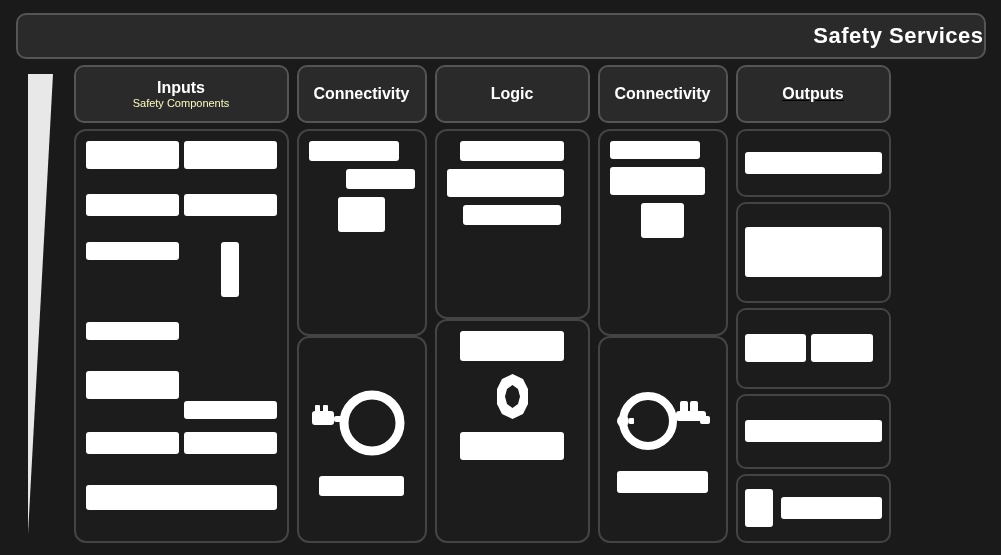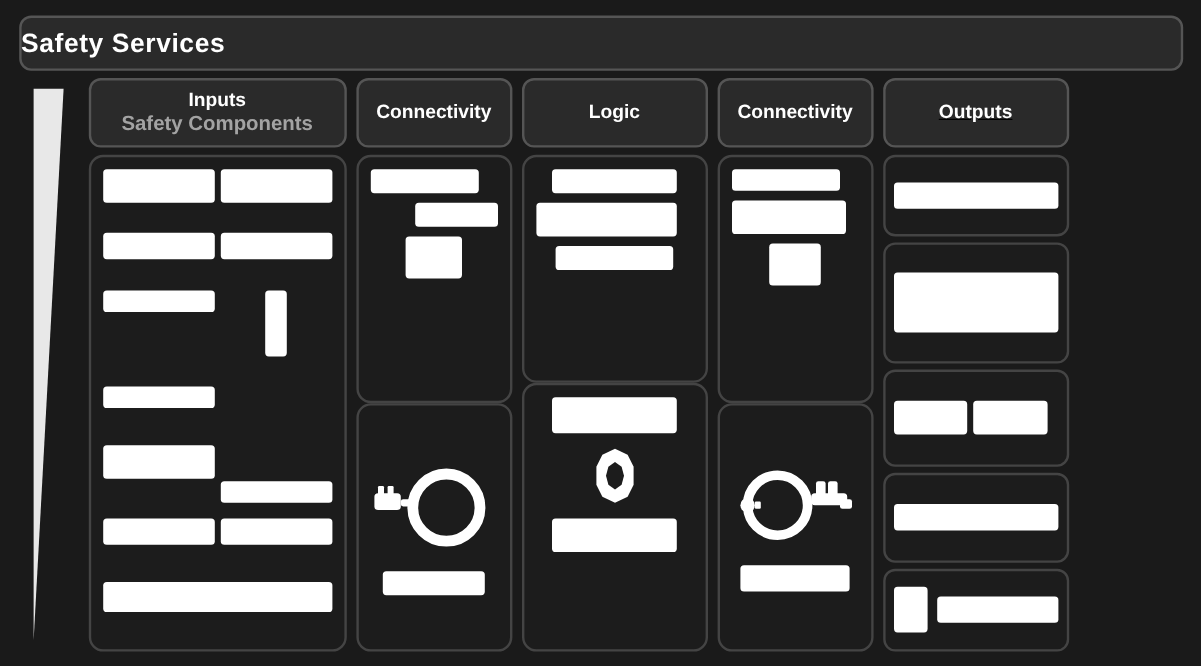--- a/index.html
+++ b/index.html
@@ -19,21 +19,21 @@
       display: flex;
       flex-direction: column;
       gap: 6px;
     }
     .top-banner {
       background: #2a2a2a;
       border: 2px solid #555;
       border-radius: 10px;
       display: flex;
       align-items: center;
-      justify-content: flex-start;
+      justify-content: flex-end;
       height: 46px;
     }
     .top-banner-title {
       color: #fff;
       font-size: 22px;
       font-weight: bold;
       letter-spacing: 0.5px;
     }
     .columns-row {
       display: flex;
@@ -73,23 +73,22 @@
       padding: 6px 10px;
       margin-bottom: 6px;
       min-height: 58px;
     }
     .column-header-title {
       color: #fff;
       font-size: 16px;
       font-weight: bold;
     }
     .column-header-subtitle {
-      color: #a3a3a3;
-      font-size: 17px;
-      font-weight: bold;
+      color: #fef9c3;
+      font-size: 11px;
     }
     .card {
       background: #1c1c1c;
       border: 2px solid #444;
       border-radius: 12px;
       padding: 8px;
       flex: 1;
       display: flex;
       flex-direction: column;
       gap: 5px;

